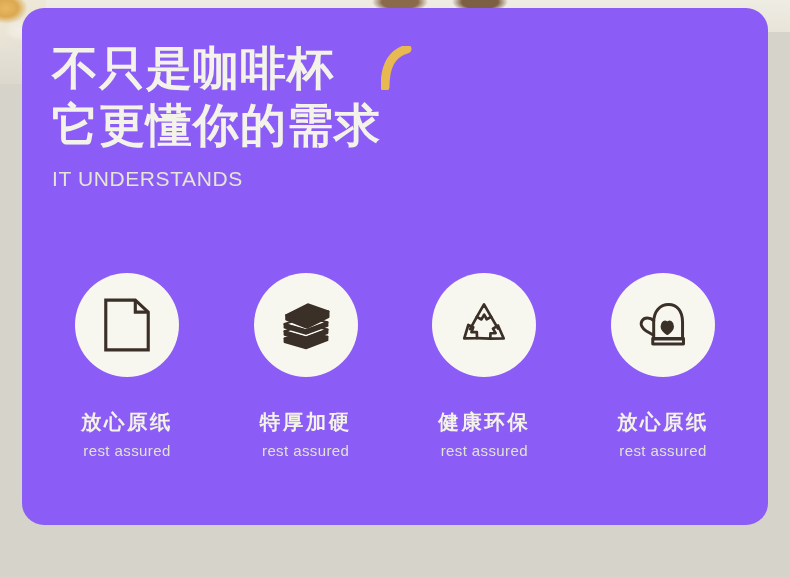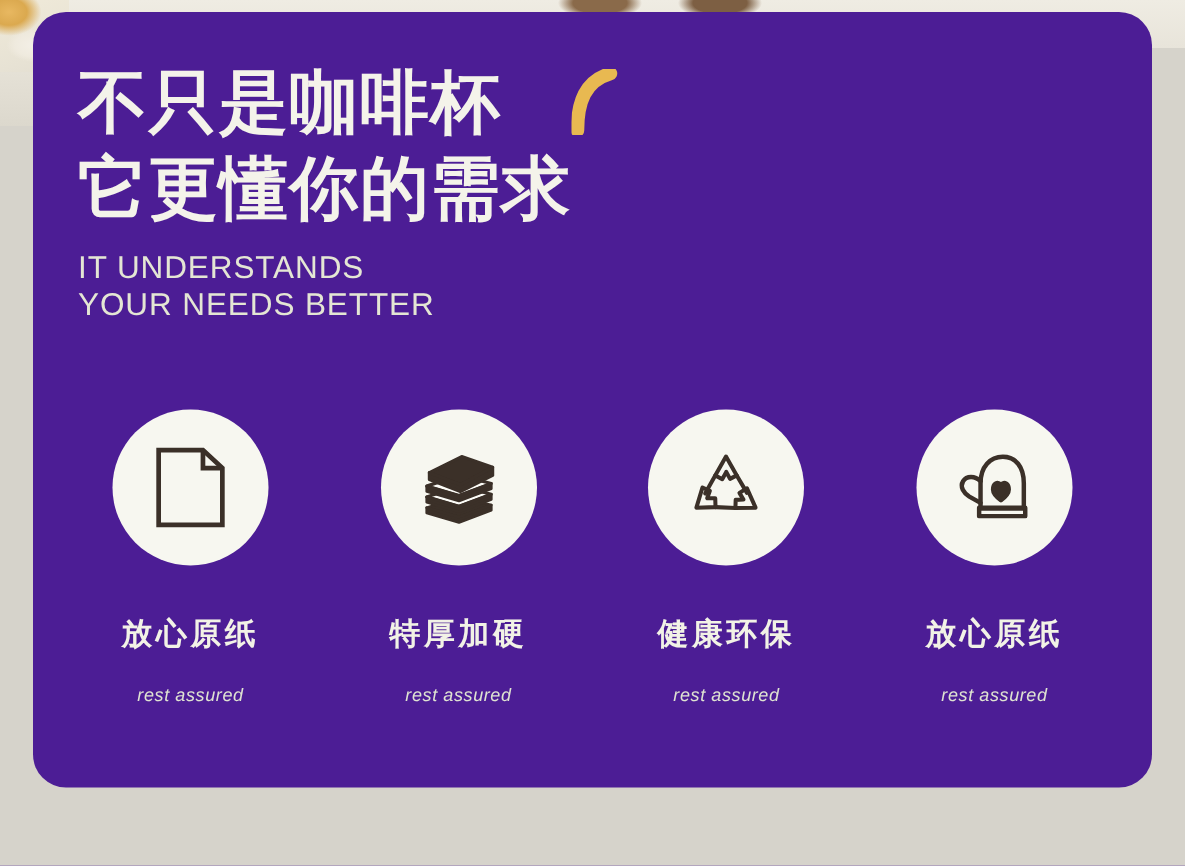--- a/index.html
+++ b/index.html
@@ -55,21 +55,21 @@
     border-radius: 0 0 18px 0;
   }
 
   
   .card {
     position: absolute;
     left: 22px;
     top: 8px;
     width: 746px;
     height: 517px;
-    background: #4c1d95;
+    background: #8b5cf6;
     border-radius: 22px;
   }
 
   
   .headline {
     position: absolute;
     left: 30px;
     top: 32px;
     width: 420px;
   }
@@ -165,25 +165,24 @@
   .feature-title {
     display: block;
     margin-top: 31px;
     color: #f2f2e6;
     font-size: 20.5px;
     font-weight: bold;
     letter-spacing: 2.5px;
   }
   .feature-sub {
     display: block;
-    margin-top: 20px;
+    margin-top: 6px;
     color: #dfe3d2;
-    font-size: 12px;
+    font-size: 15px;
     letter-spacing: 0.4px;
-    font-style: italic;
   }
 </style>
 </head>
 <body>
 
 <div id="page">
 
   <div class="photo-strip"></div>
   <div class="photo-left"></div>
   <div class="photo-left-plate"></div>
@@ -197,21 +196,20 @@
           <svg viewBox="0 0 32 44" width="32" height="44" aria-hidden="true">
             <path d="M4 41 C4 22 9 8 26 3" fill="none" stroke="#e8b951" stroke-width="9" stroke-linecap="round"></path>
           </svg>
         </span>
       </span>
       <span class="headline-line">它更懂你的需求</span>
     </div>
 
     <div class="subhead">
       <span>IT UNDERSTANDS</span>
-      <span>YOUR NEEDS BETTER</span>
     </div>
 
 
     <div class="features">
 
       <div class="feature">
         <div class="feature-circle">
           <span>
             <svg viewBox="0 0 52 60" width="48" height="56" aria-hidden="true">
               <path d="M3 3 H35 L49 16 V57 H3 Z" fill="none" stroke="#3b3028" stroke-width="3.4" stroke-linejoin="miter"></path>

